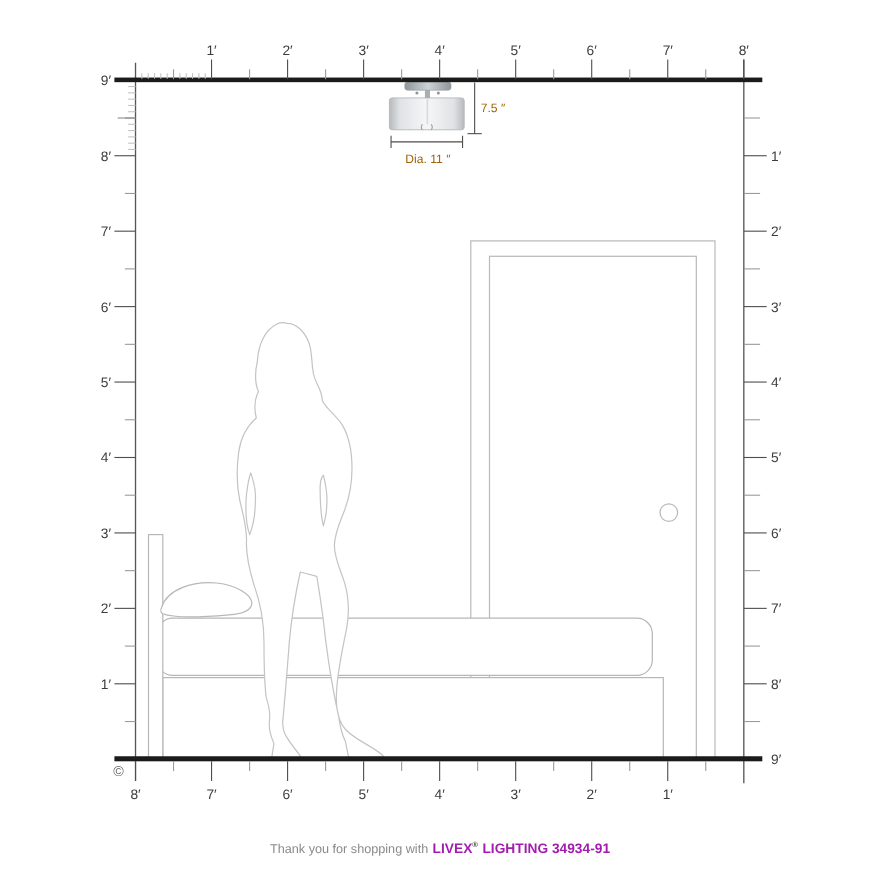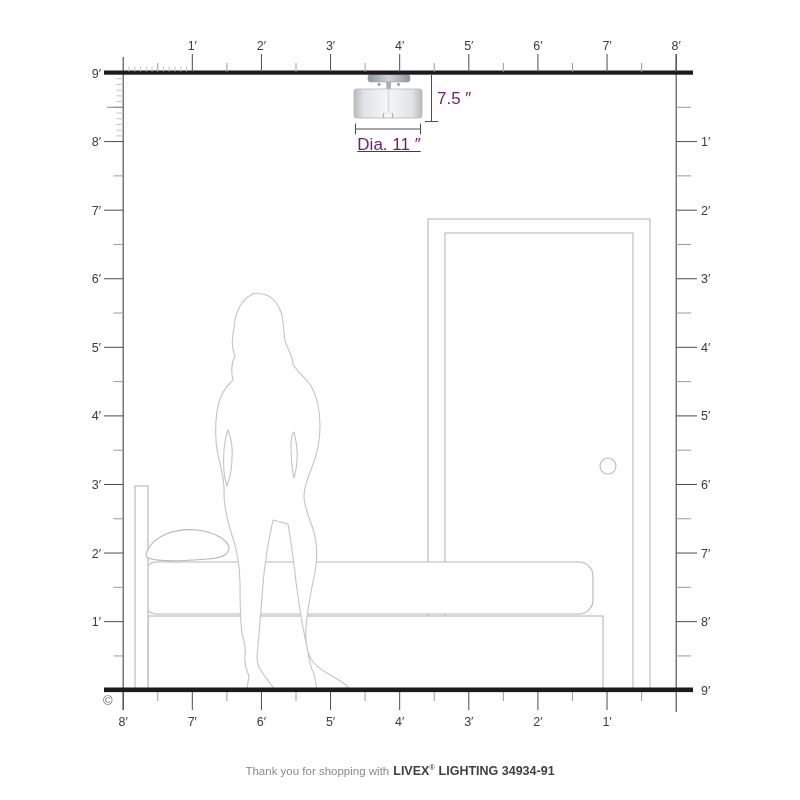--- a/index.html
+++ b/index.html
@@ -1,26 +1,26 @@
 <!DOCTYPE html>
 <html><head>
 <meta charset="utf-8">
 <style>
   html,body{margin:0;padding:0;background:#ffffff;}
   .stage{position:relative;width:800px;height:800px;background:#fff;overflow:hidden;
          font-family:"Liberation Sans",sans-serif;}
   #scene{position:absolute;left:0;top:0;}
   #scene text{font:12.5px "Liberation Sans",sans-serif;fill:#3c3c3c;}
-  .ann{position:absolute;color:#701a75;font-size:17px;line-height:14px;}
+  .ann{position:absolute;color:#a16207;font-size:11px;line-height:14px;}
   .ann-height{left:437px;top:92px;}
-  .ann-dia{left:350px;top:138px;width:78px;text-align:center;text-decoration:underline;}
+  .ann-dia{left:350px;top:138px;width:78px;text-align:center;}
   .copyright{position:absolute;left:103px;top:693px;font-size:13px;color:#666;}
   .footer{position:absolute;left:0;top:764px;width:800px;text-align:center;
           font-size:11.5px;color:#8a8a8a;}
-  .footer .brand{font-weight:bold;color:#404040;font-size:12.5px;}
+  .footer .brand{font-weight:bold;color:#a21caf;font-size:12.5px;}
   .footer sup{font-size:7px;color:#1d1d1d;vertical-align:super;}
   .footer .gap{display:inline-block;width:4px;}
 </style>
 </head>
 <body>
 
 <div class="stage">
   <svg id="scene" width="800" height="800" viewBox="0 0 800 800">
     <defs>
       <linearGradient id="shadeGrad" x1="0" y1="0" x2="1" y2="0">

